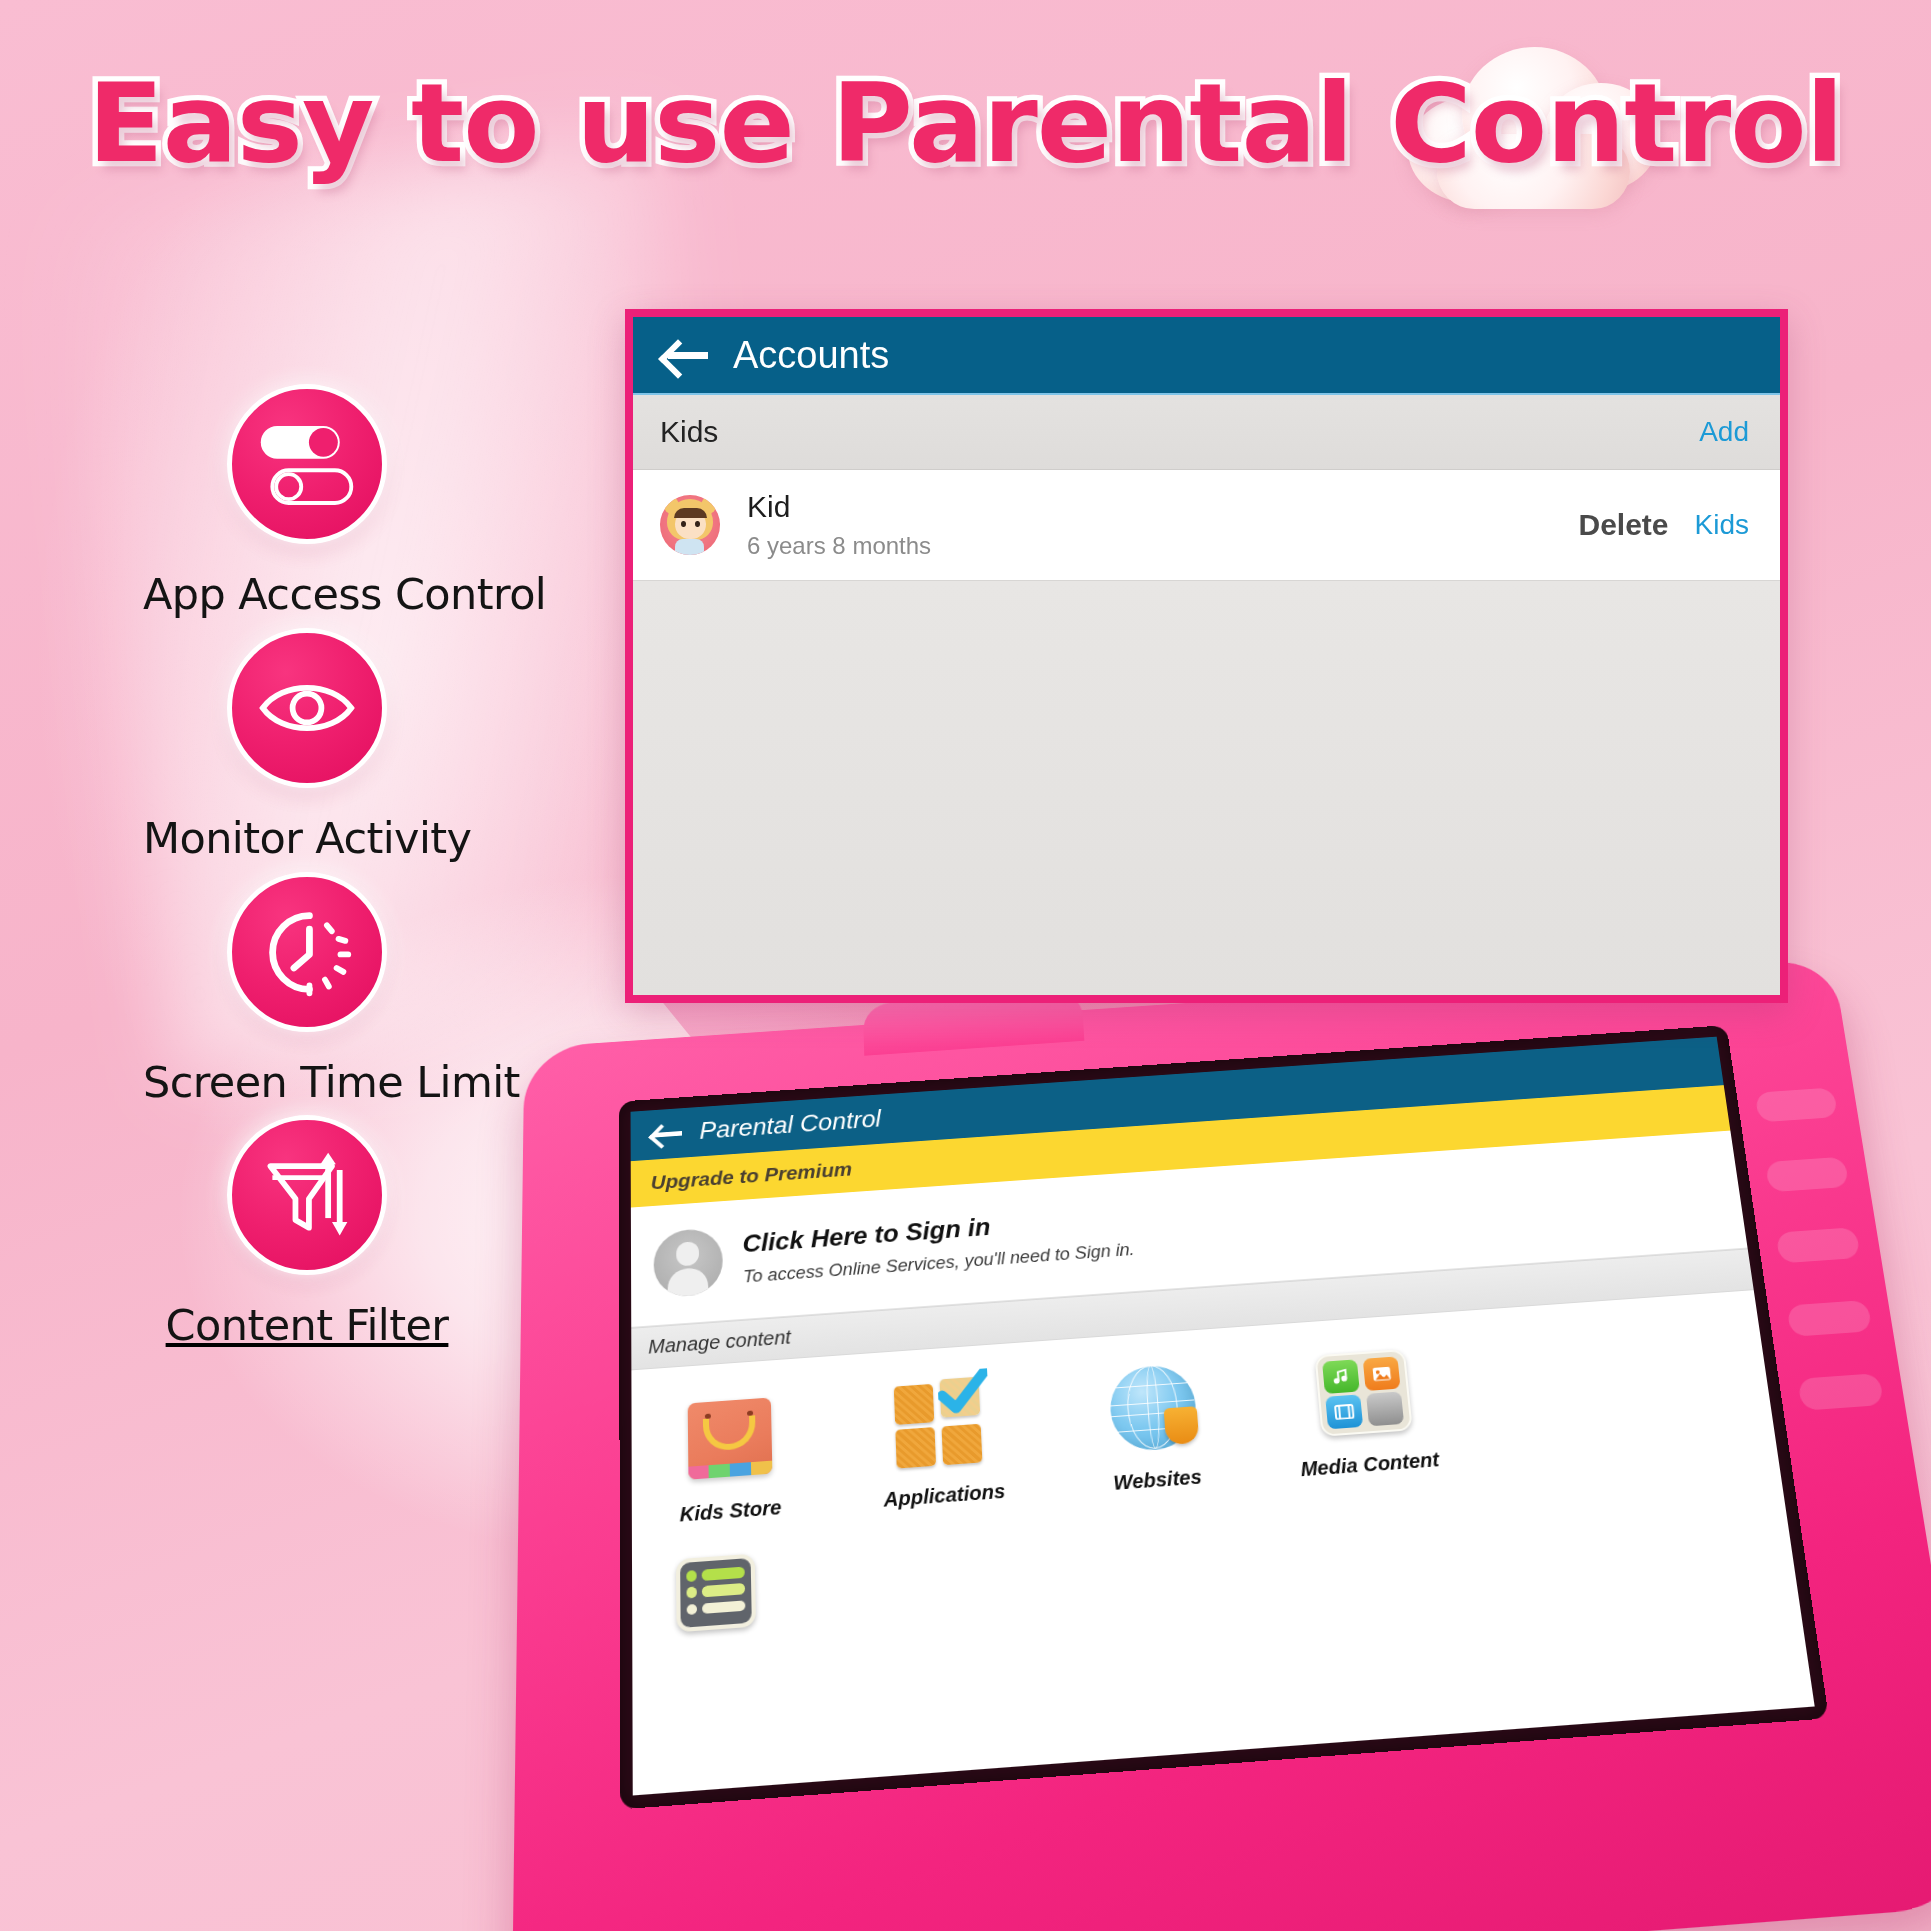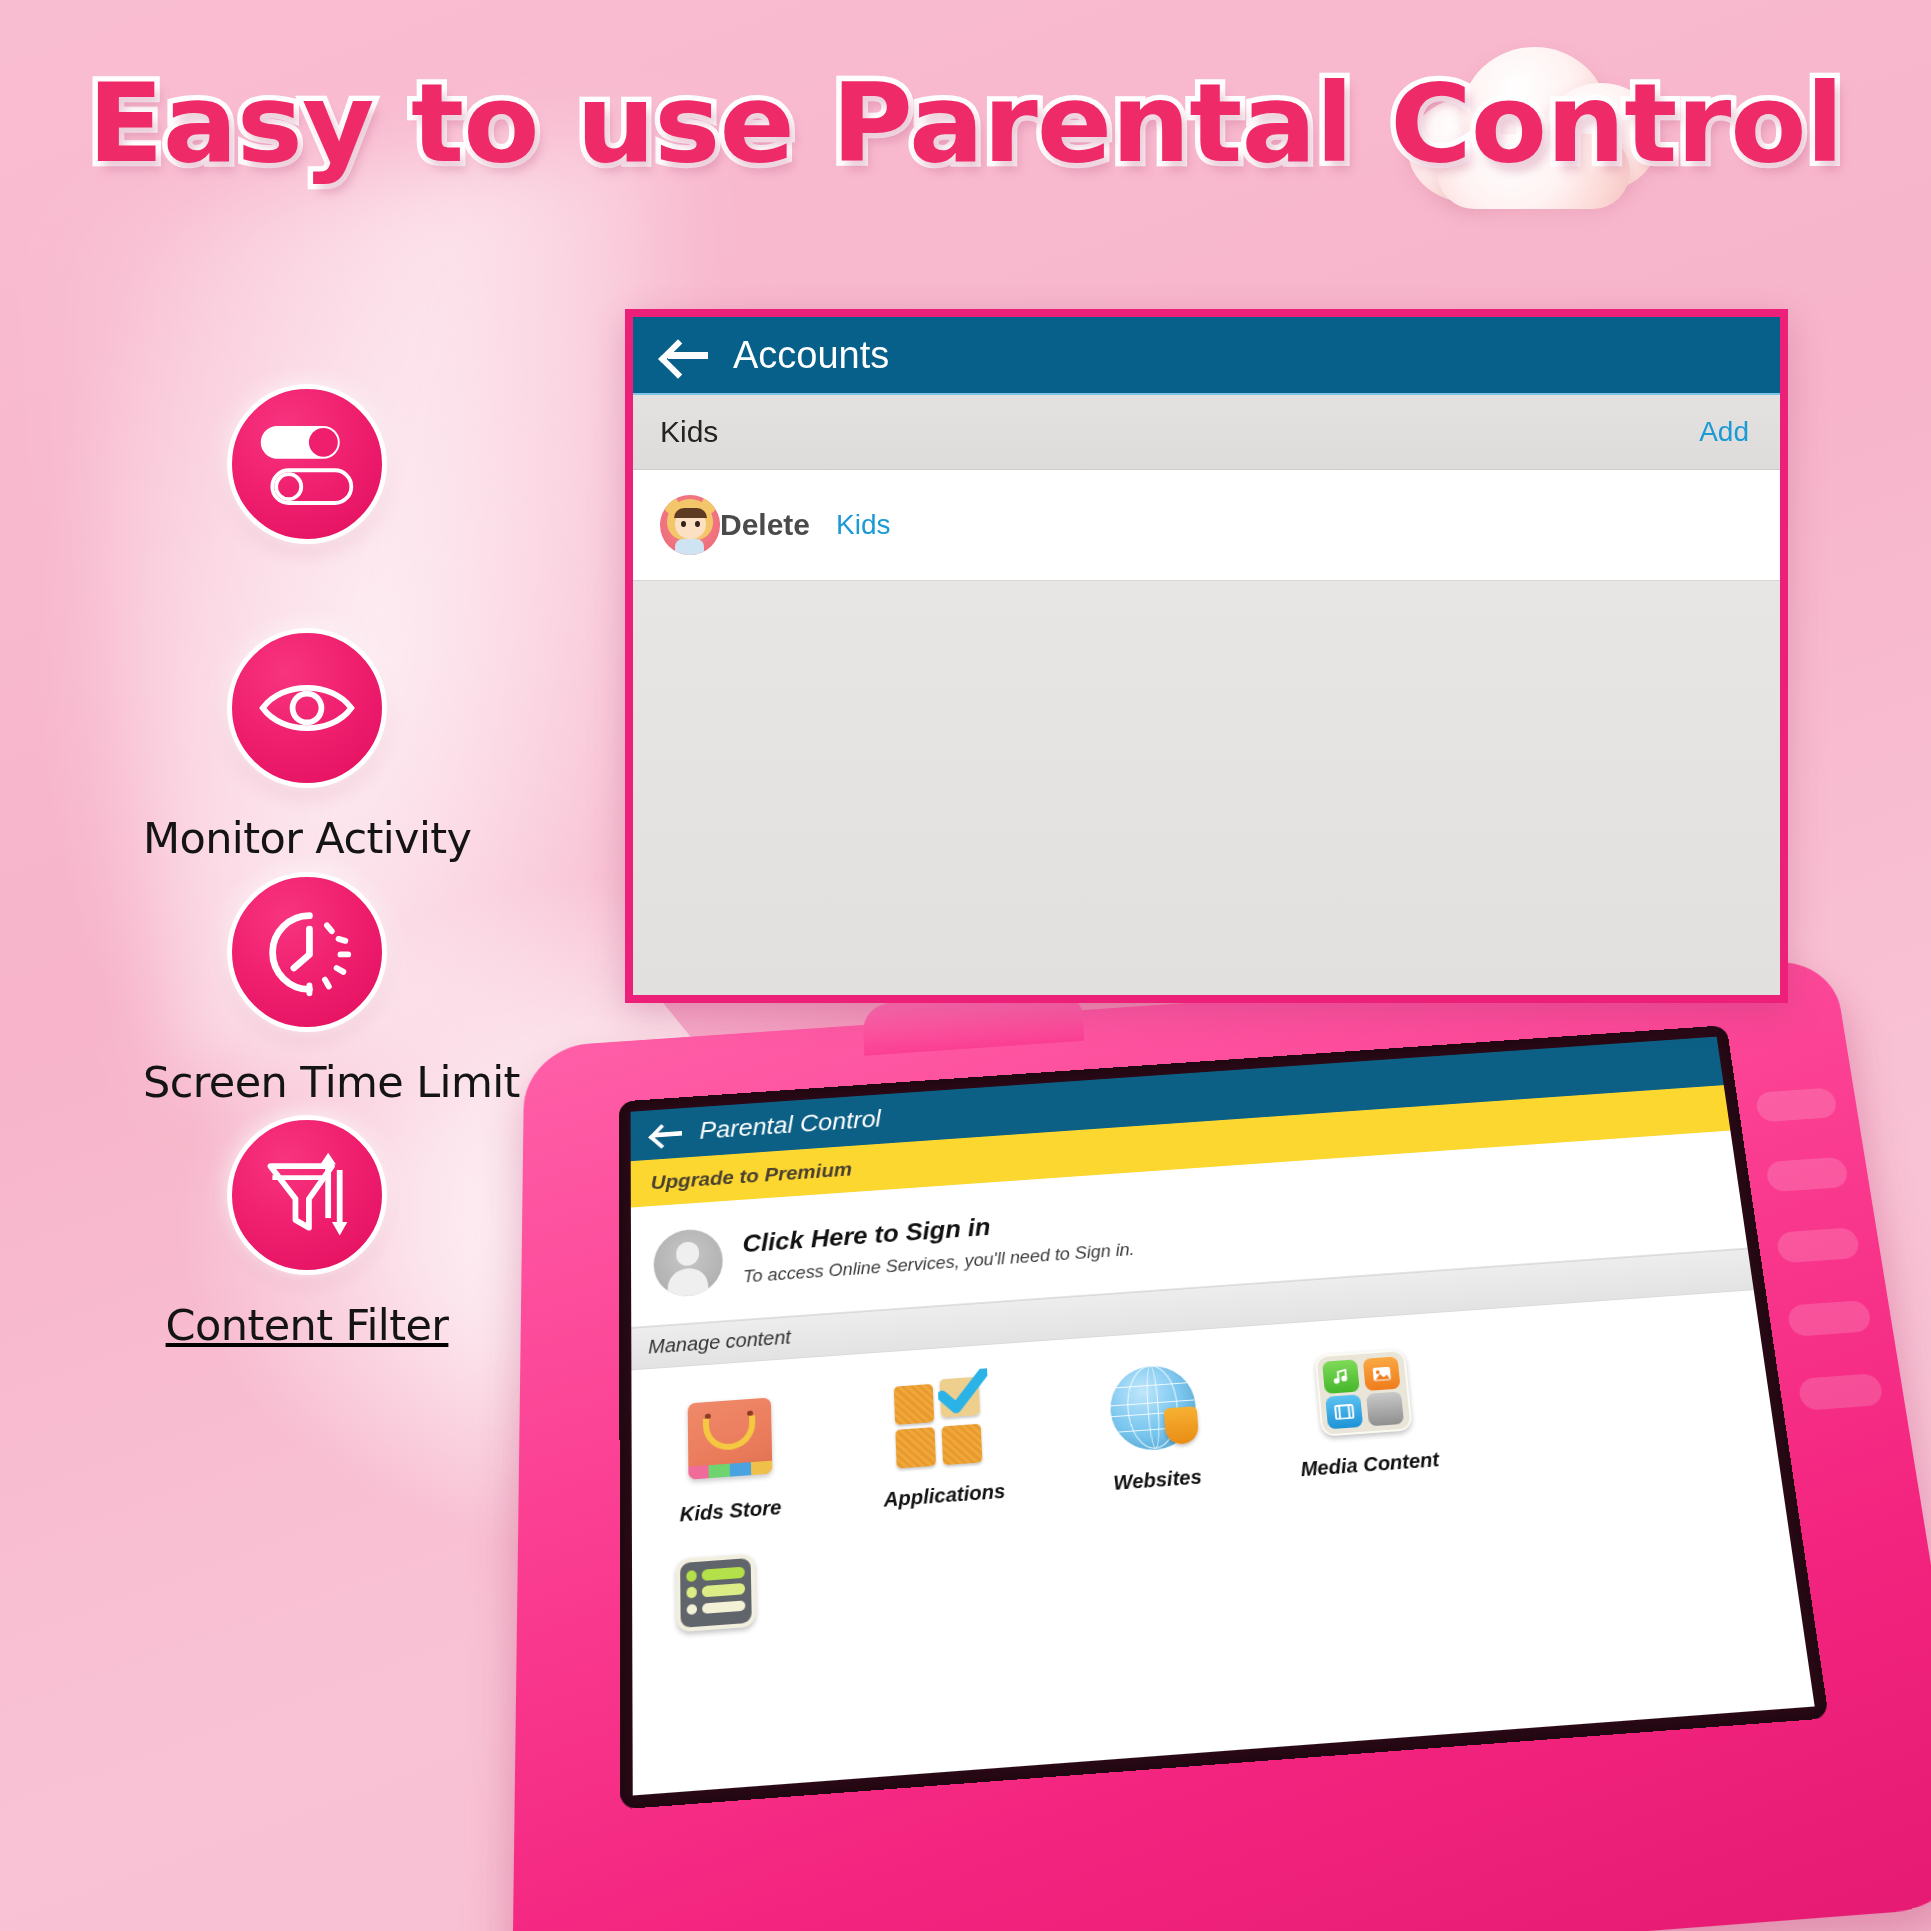--- a/index.html
+++ b/index.html
@@ -260,20 +260,21 @@
 
 <div class="feature" style="left:143px; top:384px; width:328px;">
   <div class="ficon">
     <svg width="104" height="89" viewBox="0 0 108 92">
       <rect x="6" y="6" width="82" height="34" rx="17" fill="#ffffff"></rect>
       <circle cx="71" cy="23" r="15" fill="#ef1f6e"></circle>
       <rect x="18" y="52" width="82" height="34" rx="17" fill="none" stroke="#ffffff" stroke-width="4"></rect>
       <circle cx="35" cy="69" r="13" fill="none" stroke="#ffffff" stroke-width="4"></circle>
     </svg>
   </div>
+  <div class="flabel">App Access Control</div>
 </div>
 
 <div class="feature" style="left:143px; top:628px; width:328px;">
   <div class="ficon">
     <svg width="100" height="70" viewBox="0 0 104 72">
       <path d="M6 36 C26 8, 78 8, 98 36 C78 64, 26 64, 6 36 Z" fill="none" stroke="#fff" stroke-width="6"></path>
       <circle cx="52" cy="36" r="15" fill="none" stroke="#fff" stroke-width="6"></circle>
     </svg>
   </div>
   <div class="flabel">Monitor Activity</div>
@@ -325,20 +326,24 @@
   <div id="acc-row">
     <div id="acc-avatar">
       <div class="av-ear l"></div>
         <div class="av-ear r"></div>
       <div class="av-hood"></div>
       <div class="av-face"></div>
       <div class="av-hair"></div>
       <div class="av-eye l"></div>
         <div class="av-eye r"></div>
       <div class="av-body"></div>
+    </div>
+    <div id="acc-rowtext">
+      <div class="nm">Kid</div>
+      <div class="sub">6 years 8 months</div>
     </div>
     <div id="acc-rowactions">
       <div class="link-gray">Delete</div>
       <div class="link-blue">Kids</div>
     </div>
   </div>
   <div id="acc-empty"></div>
 </div>
 
 <div id="tablet">

